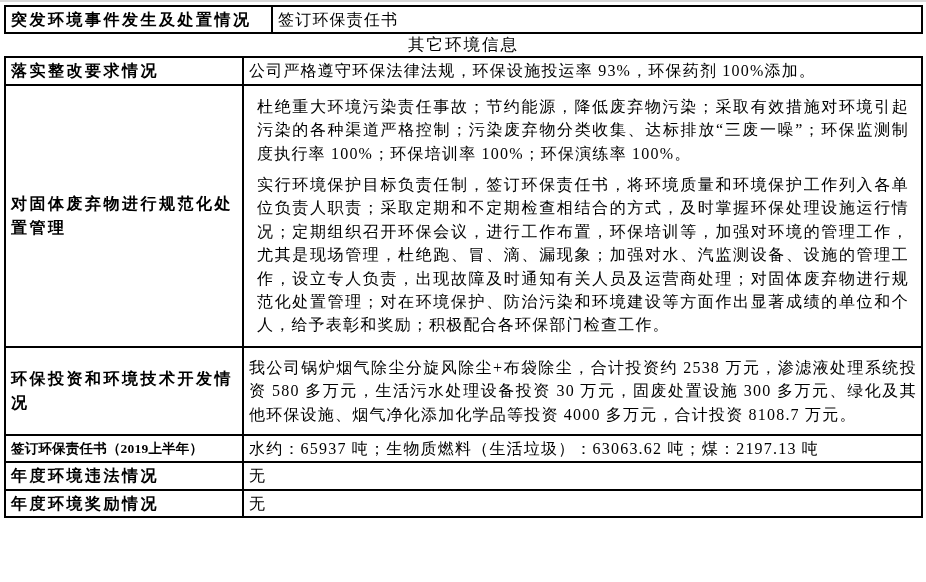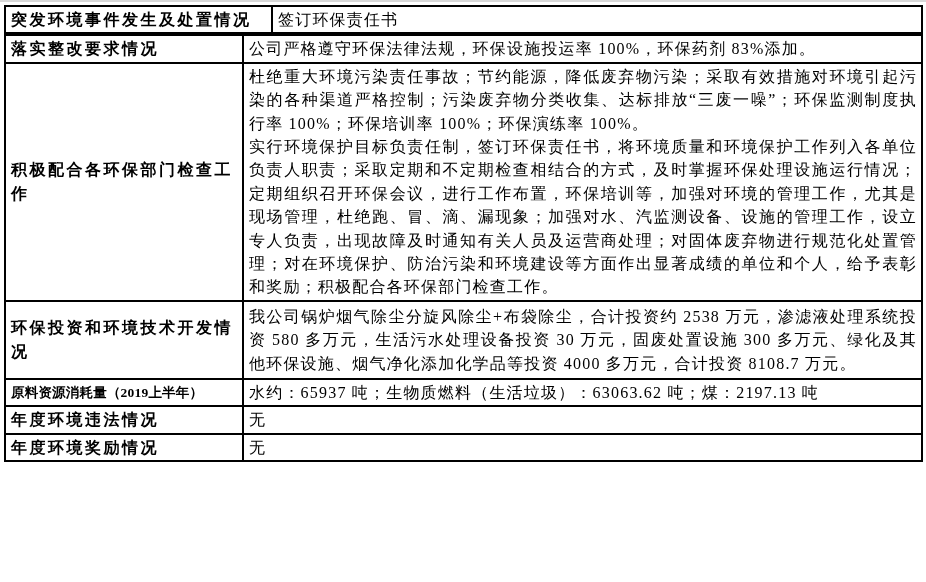--- a/index.html
+++ b/index.html
@@ -29,21 +29,21 @@
   }
   .label-tight{
     font-size:13.5px;
     letter-spacing:0.2px;
     white-space:nowrap;
   }
   .value-cell{
     letter-spacing:1.2px;
     text-align:justify;
   }
-  .value-cell p{margin:0;}
+  .value-cell p{margin:8px;}
   .top-table .c1{width:256px;margin-left:36px;}
   .info-table .c1{width:227px;}
   .section-title{
     text-align:center;
     font-size:16.5px;
     letter-spacing:2px;
     height:22px;
     line-height:22px;
     margin:0;
   }
@@ -57,40 +57,41 @@
 
   <table class="top-table">
     <tbody>
         <tr style="height:27px;">
       <td class="c1 label-cell">突发环境事件发生及处置情况</td>
       <td class="value-cell">签订环保责任书</td>
     </tr>
   </tbody>
     </table>
 
+  <div class="section-title">其它环境信息</div>
 
   <table class="info-table">
     <tbody>
     <tr style="height:26px;">
       <td class="c1 label-cell">落实整改要求情况</td>
-      <td class="value-cell">公司严格遵守环保法律法规，环保设施投运率 100%，环保药剂 83%添加。</td>
+      <td class="value-cell">公司严格遵守环保法律法规，环保设施投运率 93%，环保药剂 100%添加。</td>
     </tr>
     <tr style="height:234px;">
-      <td class="c1 label-cell">积极配合各环保部门检查工作</td>
+      <td class="c1 label-cell">对固体废弃物进行规范化处置管理</td>
       <td class="value-cell">
         <p>杜绝重大环境污染责任事故；节约能源，降低废弃物污染；采取有效措施对环境引起污染的各种渠道严格控制；污染废弃物分类收集、达标排放“三废一噪”；环保监测制度执行率 100%；环保培训率 100%；环保演练率 100%。</p>
         <p>实行环境保护目标负责任制，签订环保责任书，将环境质量和环境保护工作列入各单位负责人职责；采取定期和不定期检查相结合的方式，及时掌握环保处理设施运行情况；定期组织召开环保会议，进行工作布置，环保培训等，加强对环境的管理工作，尤其是现场管理，杜绝跑、冒、滴、漏现象；加强对水、汽监测设备、设施的管理工作，设立专人负责，出现故障及时通知有关人员及运营商处理；对固体废弃物进行规范化处置管理；对在环境保护、防治污染和环境建设等方面作出显著成绩的单位和个人，给予表彰和奖励；积极配合各环保部门检查工作。</p>
       </td>
     </tr>
-    <tr style="height:78px;">
+    <tr style="height:88px;">
       <td class="c1 label-cell">环保投资和环境技术开发情况</td>
       <td class="value-cell">我公司锅炉烟气除尘分旋风除尘+布袋除尘，合计投资约 2538 万元，渗滤液处理系统投资 580 多万元，生活污水处理设备投资 30 万元，固废处置设施 300 多万元、绿化及其他环保设施、烟气净化添加化学品等投资 4000 多万元，合计投资 8108.7 万元。</td>
     </tr>
     <tr style="height:27px;">
-      <td class="c1 label-cell label-tight">原料资源消耗量（2019上半年）</td>
+      <td class="c1 label-cell label-tight">签订环保责任书（2019上半年）</td>
       <td class="value-cell">水约：65937 吨；生物质燃料（生活垃圾）：63063.62 吨；煤：2197.13 吨</td>
     </tr>
     <tr style="height:26px;margin-left:46px;">
       <td class="c1 label-cell">年度环境违法情况</td>
       <td class="value-cell">无</td>
     </tr>
     <tr style="height:27px;">
       <td class="c1 label-cell">年度环境奖励情况</td>
       <td class="value-cell">无</td>
     </tr>

